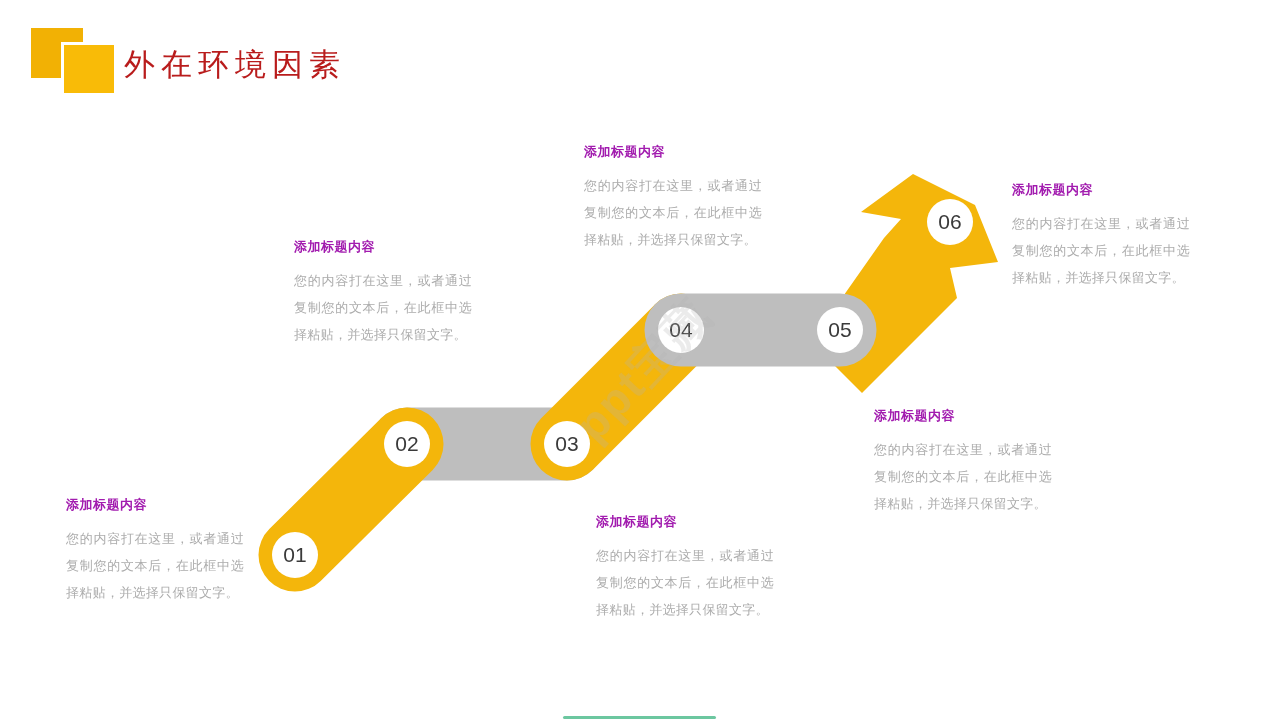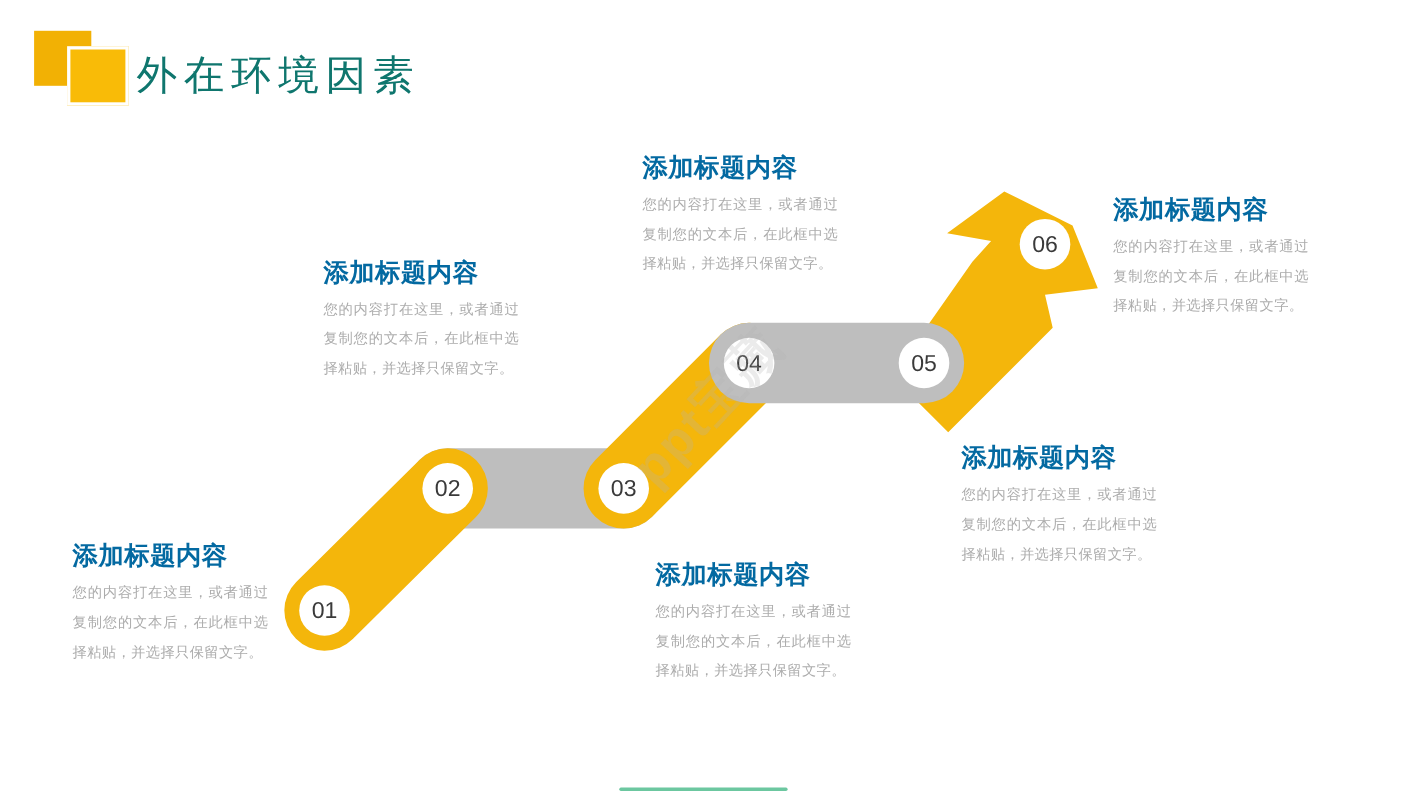--- a/index.html
+++ b/index.html
@@ -6,33 +6,33 @@
   body{
     width:1280px;height:720px;position:relative;overflow:hidden;
     background:#ffffff;
     font-family:"Liberation Sans","DejaVu Sans",sans-serif;
   }
   
   .sq1{position:absolute;left:31px;top:28px;width:52px;height:50px;background:#f2b104;}
   .sq2{position:absolute;left:61px;top:42px;width:50px;height:48px;background:#f9bb07;border:3px solid #ffffff;}
   .slide-title{
     position:absolute;left:124px;top:44px;
-    font-size:37px;letter-spacing:6px;color:#0f766e;font-weight:400;
+    font-size:31px;letter-spacing:6px;color:#b91c1c;font-weight:400;
     white-space:nowrap;
   }
   
   .diagram{position:absolute;left:0;top:0;width:1280px;height:720px;}
   .stepnum{
     font-family:"Liberation Sans","DejaVu Sans",sans-serif;
     font-size:21px;fill:#3a3a3a;font-weight:400;
   }
   
   .block{position:absolute;width:178px;}
   .block h3{
-    margin:0 0 7px 0;font-size:23px;line-height:26px;color:#0369a1;
+    margin:0 0 7px 0;font-size:13px;line-height:26px;color:#a21caf;
     font-weight:bold;letter-spacing:0.5px;white-space:nowrap;
   }
   .block p{
     margin:0;font-size:13px;line-height:27px;color:#acacac;
     letter-spacing:0.3px;text-align:justify;
   }
   .b1{left:66px;top:492px;}
   .b2{left:294px;top:234px;}
   .b3{left:584px;top:139px;}
   .b4{left:596px;top:509px;}

